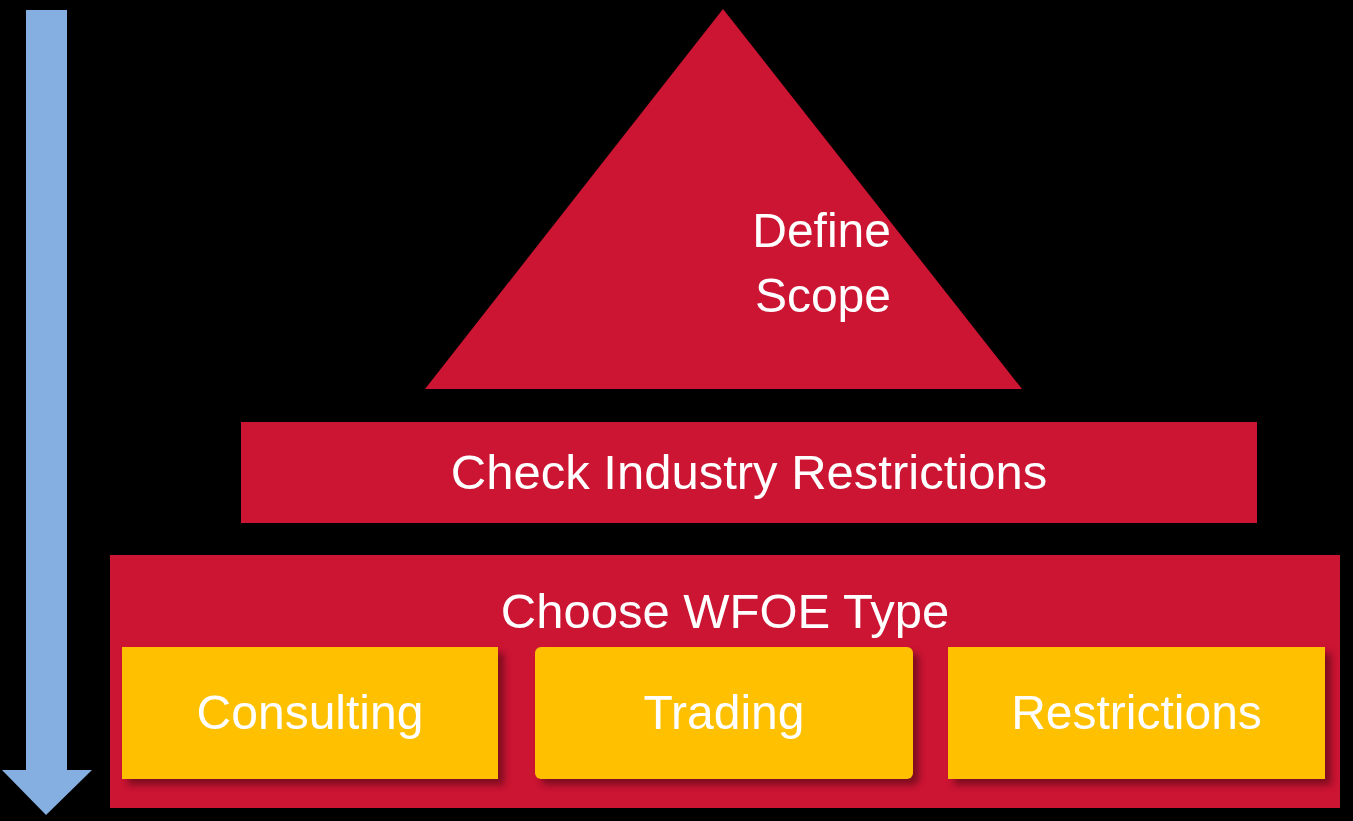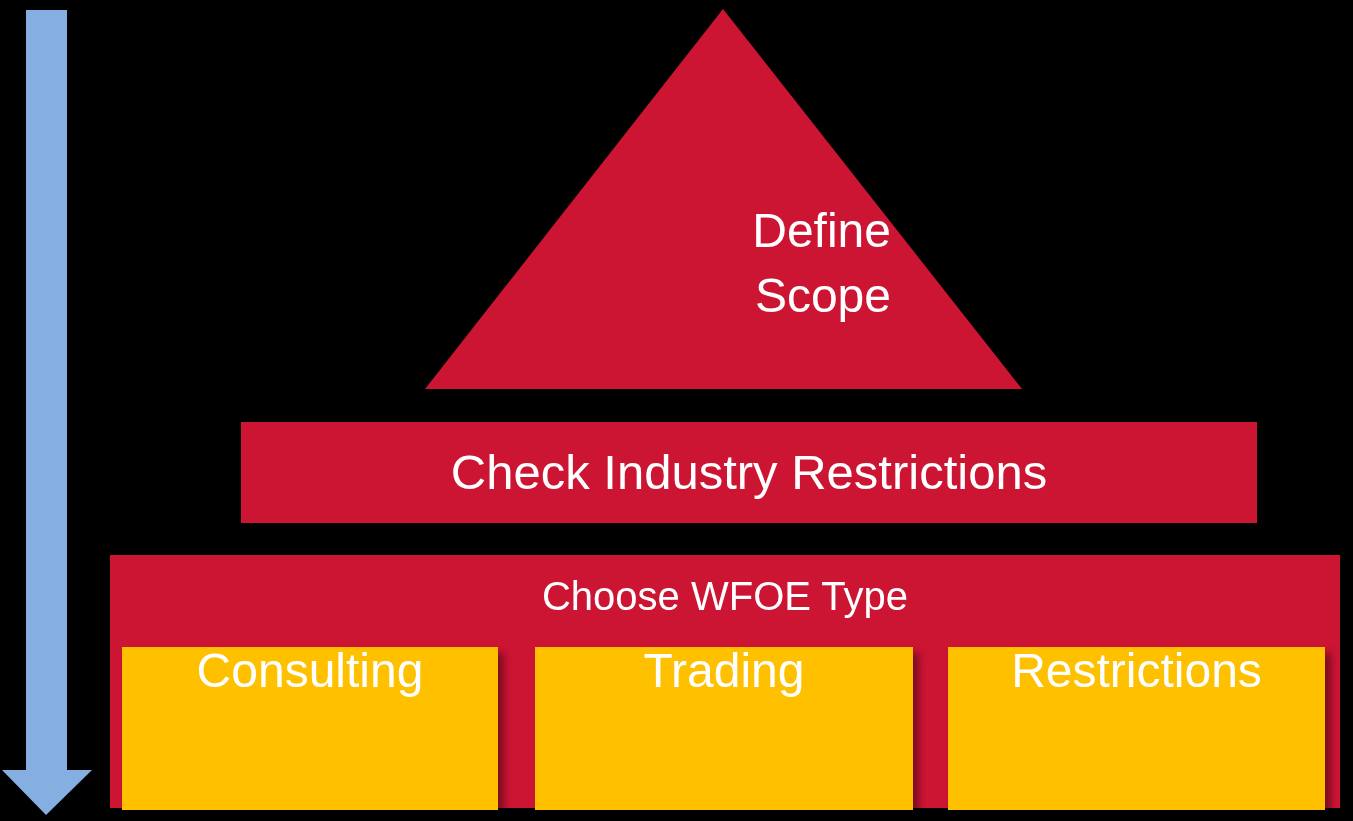--- a/index.html
+++ b/index.html
@@ -79,54 +79,55 @@
     position: absolute;
     left: 110px;
     top: 555px;
     width: 1230px;
     height: 253px;
     background: #CC1433;
   }
   #band-wfoe-title {
     position: absolute;
     left: 0;
-    top: 21px;
+    top: 32px;
     width: 100%;
     text-align: center;
     color: #ffffff;
-    font-size: 40px;
+    font-size: 49px;
     line-height: 1;
     font-weight: 400;
     white-space: nowrap;
   }
   #wfoe-options {
     position: absolute;
     left: 0;
     top: 92px;
     width: 100%;
     height: 153px;
   }
   .wfoe-box {
     position: absolute;
     top: 0;
-    height: 163px;
+    height: 132px;
     background: #FFC000;
     box-shadow: 6px 6px 7px rgba(0, 0, 0, 0.38);
     display: flex;
+    align-items: center;
     justify-content: center;
   }
   .wfoe-box .wfoe-text {
     color: #ffffff;
     font-size: 48px;
     line-height: 1;
     font-weight: 400;
     white-space: nowrap;
   }
   .wfoe-box.slot-0 { left: 12px;  width: 376px; }
-  .wfoe-box.slot-1 { left: 425px; width: 378px; }
+  .wfoe-box.slot-1 { left: 425px; width: 378px; border-radius: 6px; }
   .wfoe-box.slot-2 { left: 838px; width: 377px; }
 </style>
 </head>
 <body>
 
 <div id="stage">
 
   <div id="flow-arrow">
     <svg width="96" height="810" viewBox="0 0 96 810" xmlns="http://www.w3.org/2000/svg">
       <polygon points="26,0 67,0 67,760 92,760 46,805 2,760 26,760" fill="#86AFE1"></polygon>

